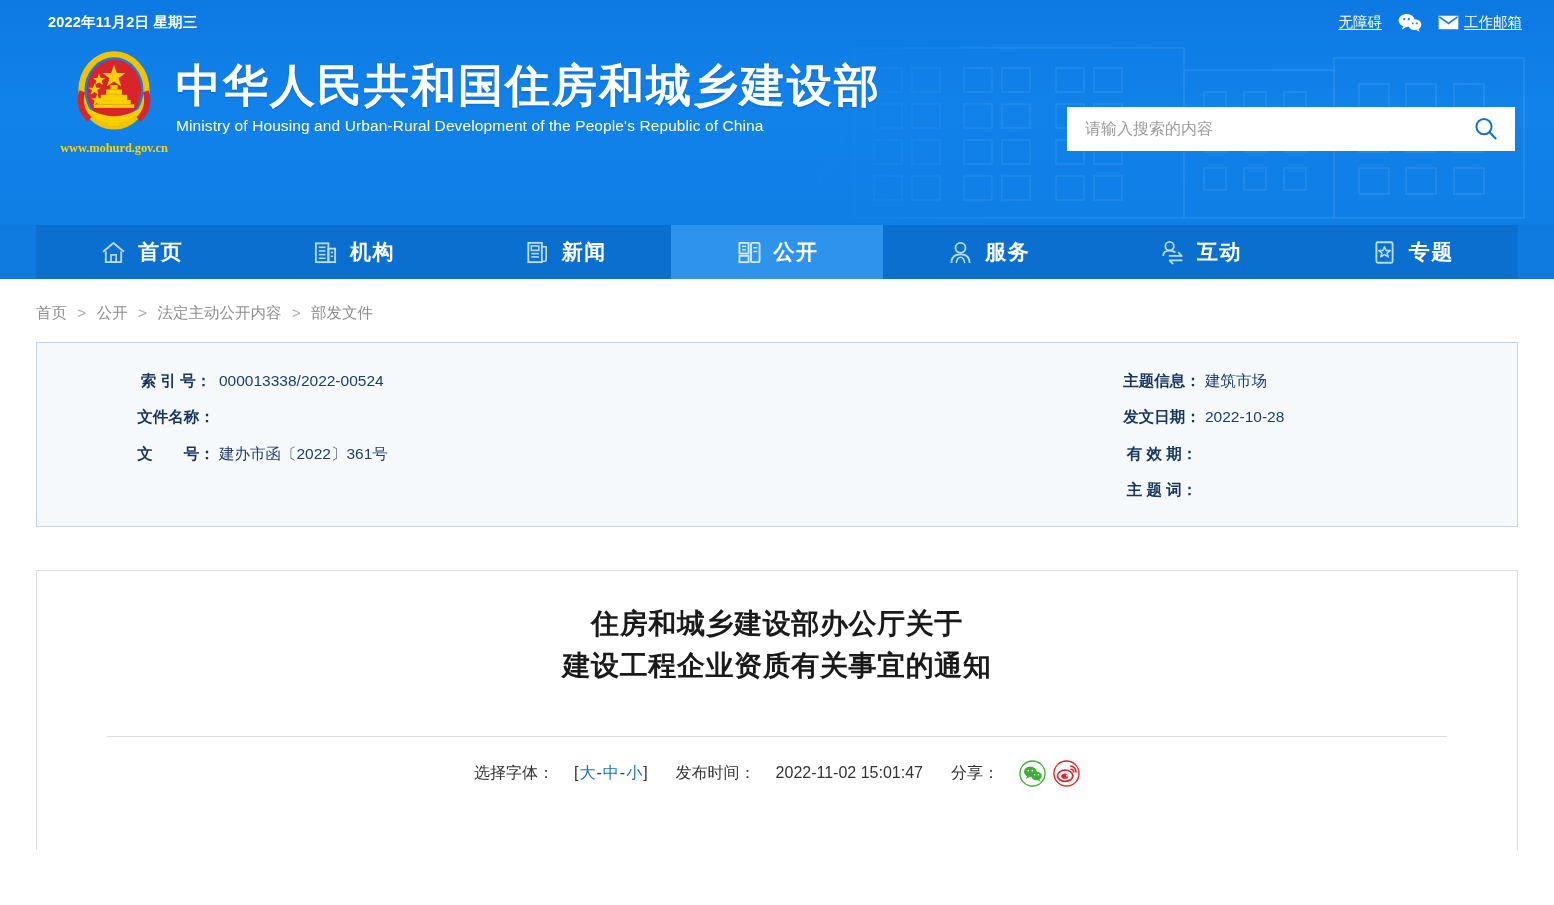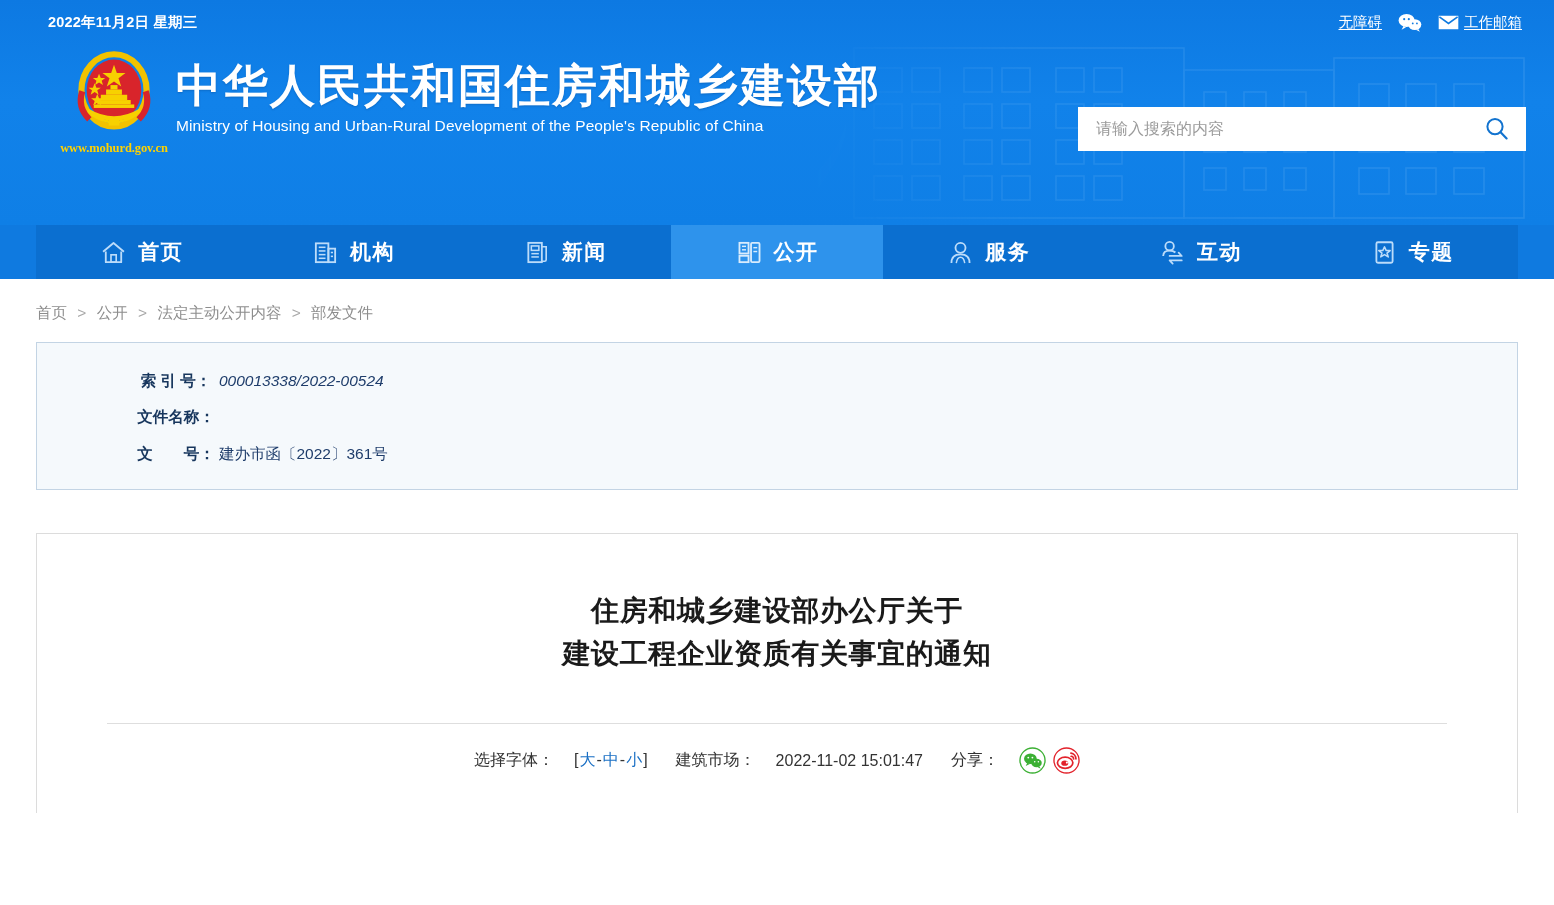--- a/index.html
+++ b/index.html
@@ -108,21 +108,21 @@
     font-size: 15.5px;
     margin-top: 6px;
     letter-spacing: .1px;
     white-space: nowrap;
   }
 
   
   .search-wrap {
     position: absolute;
     z-index: 4;
-    right: 28px;
+    right: 39px;
     top: 107px;
     width: 448px;
     height: 44px;
     background: #ffffff;
     display: flex;
     align-items: center;
     padding: 0 14px 0 18px;
   }
   .search-input {
     border: 0;
@@ -210,30 +210,30 @@
     flex: none;
   }
   .meta-key.w4 { width: 82px; letter-spacing: 0; }
   .meta-val {
     color: #1f3d6b;
     font-weight: normal;
     margin-left: 2px;
     overflow: hidden;
     text-overflow: ellipsis;
   }
-  .meta-val.num { font-family: "Liberation Sans","DejaVu Sans",sans-serif; font-style: italic; }
+  .meta-val.num { font-family: "Liberation Sans","DejaVu Sans",sans-serif; }
 
   
   .article-box {
     margin: 43px 36px 0 36px;
     border: 1px solid #dcdcdc;
     border-bottom: 0;
     background: #ffffff;
     min-height: 280px;
-    padding: 56px 70px 0 70px;
+    padding: 32px 70px 0 70px;
   }
   .article-title {
     text-align: center;
     color: #1a1a1a;
     font-size: 28px;
     font-weight: bold;
     line-height: 1.52;
     letter-spacing: .6px;
   }
   .title-line { display: block; }
@@ -523,39 +523,57 @@
       <span class="meta-val num">000013338/2022-00524</span>
     </div>
     <div class="meta-row">
       <span class="meta-key w4">文件名称：</span>
     </div>
     <div class="meta-row">
       <span class="meta-key w4">文　　号：</span>
       <span class="meta-val">建办市函〔2022〕361号</span>
     </div>
   </div>
+  <div class="meta-col right">
+    <div class="meta-row">
+      <span class="meta-key w4">主题信息：</span>
+      <span class="meta-val">建筑市场</span>
+    </div>
+    <div class="meta-row">
+      <span class="meta-key w4">发文日期：</span>
+      <span class="meta-val num">2022-10-28</span>
+    </div>
+    <div class="meta-row">
+      <span class="meta-key w4">有 效 期：</span>
+      <span class="meta-val"></span>
+    </div>
+    <div class="meta-row">
+      <span class="meta-key w4">主 题 词：</span>
+      <span class="meta-val"></span>
+    </div>
+  </div>
 </section>
 
 <article class="article-box">
   <h1 class="article-title">
     <span class="title-line">住房和城乡建设部办公厅关于</span>
     <span class="title-line">建设工程企业资质有关事宜的通知</span>
   </h1>
 
   <hr class="article-divider">
 
   <div class="article-tools">
 
     <div class="tool-group">
       <span class="tool-label">选择字体：</span>
       <span class="font-picker"><span>[</span><a href="#">大</a><span class="dash">-</span><a href="#">中</a><span class="dash">-</span><a href="#">小</a><span>]</span></span>
     </div>
 
     <div class="tool-group">
-      <span class="tool-label">建筑市场：</span>
+      <span class="tool-label">发布时间：</span>
       <span>2022-11-02 15:01:47</span>
     </div>
 
     <div class="tool-group">
       <span class="tool-label">分享：</span>
       <span class="share-icons">
         <span>
           <svg class="share-ic" viewBox="0 0 28 28" aria-hidden="true">
             <circle cx="14" cy="14" r="13" fill="#ffffff" stroke="#3cb034" stroke-width="1.4"></circle>
             <ellipse cx="11.8" cy="12.2" rx="6.6" ry="5.4" fill="#3cb034"></ellipse>

